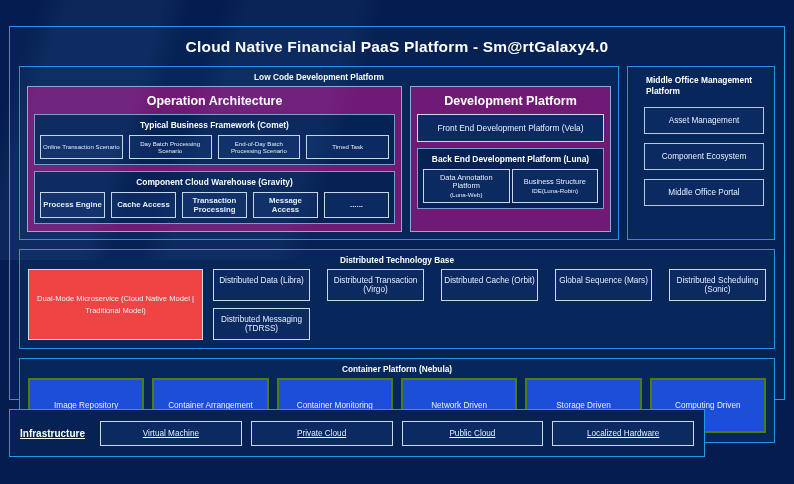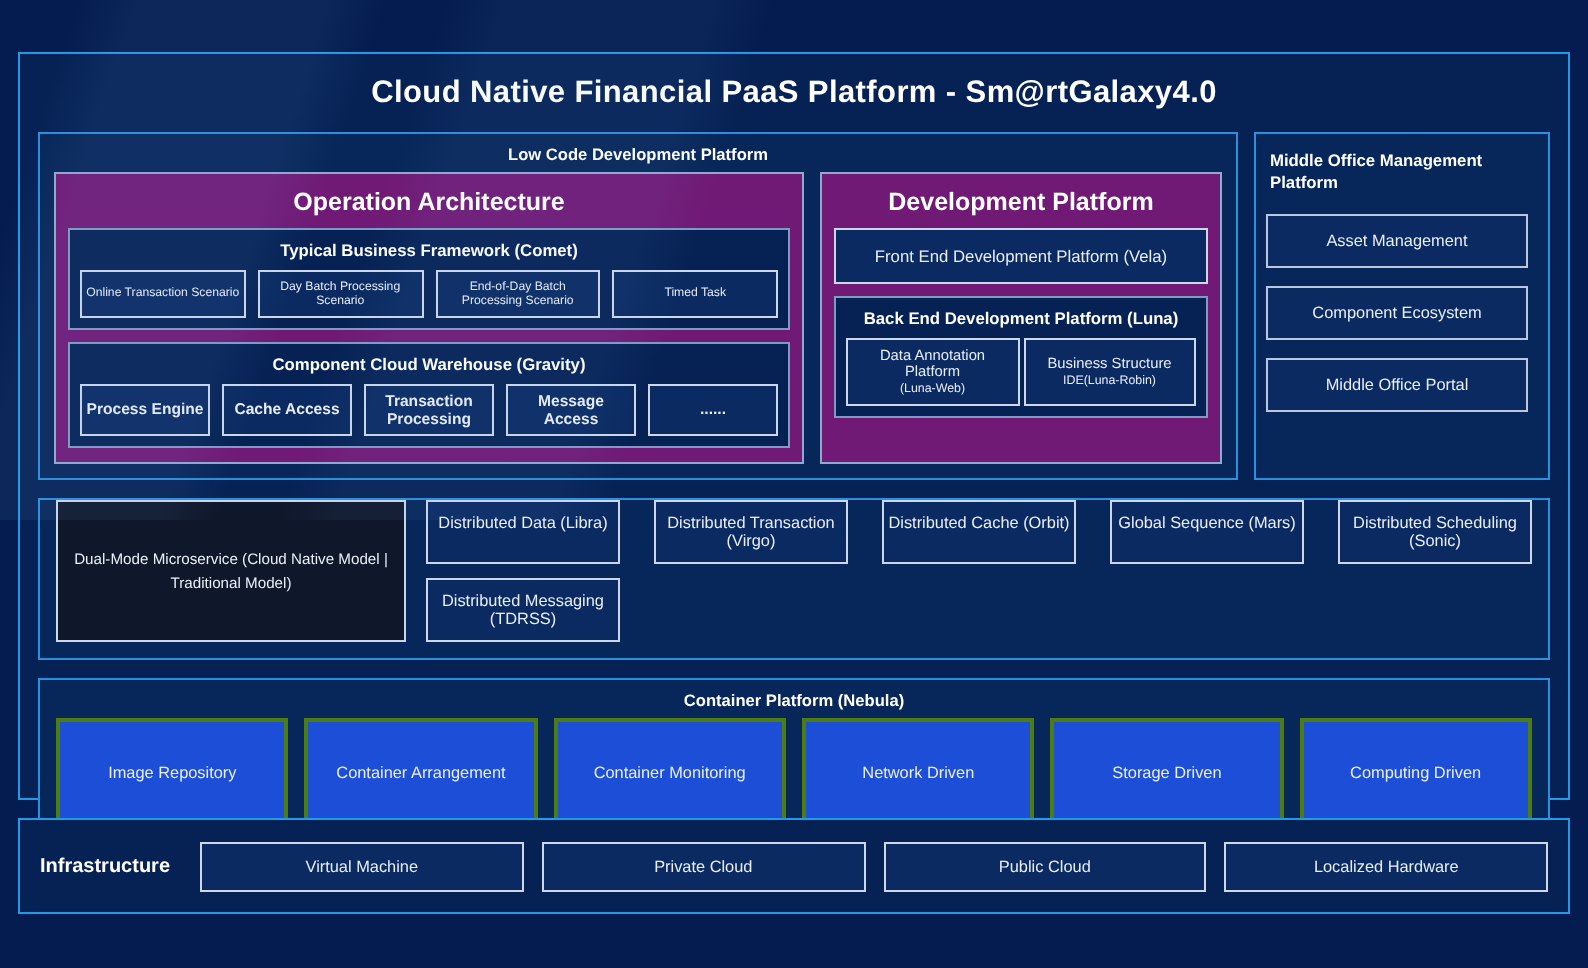--- a/index.html
+++ b/index.html
@@ -115,39 +115,39 @@
 
   .dev-stack > div{margin-bottom:6px;}
   .dev-stack > div:last-child{margin-bottom:0;}
   .backend-chips{display:flex;gap:2px;}
   .backend-chips .chip{flex:1 1 0;font-size:7.4px;min-height:34px;padding:2px;}
   .backend-chips .chip .tiny{font-size:6.2px;display:block;}
 
   
   .midoffice{
     flex:0 0 148px;
-    padding:0 10px 8px 5px;
+    padding:0 10px 8px 16px;
   }
   .midoffice .mo-title{
     text-align:left;font-size:8.4px;font-weight:bold;color:#ffffff;
     padding:8px 0 9px 2px;line-height:1.35;
   }
   .mo-item{
     border:1px solid #b9c8df;background:#0a2a61;box-sizing:border-box;
     text-align:center;font-size:8.2px;color:#e8eefa;
     padding:8px 2px;margin-bottom:9px;
   }
   .mo-item:last-child{margin-bottom:0;}
 
   
   .dtb{margin:9px 9px 0 9px;}
   .dtb-body{display:flex;gap:10px;padding:0 8px 8px 8px;}
   .dtb-left{
     flex:0 0 175px;
-    border:1px solid #ccd8ea;background:#0f172a;box-sizing:border-box;
+    border:1px solid #ccd8ea;background:#ef4444;box-sizing:border-box;
     display:flex;align-items:center;justify-content:center;text-align:center;
     font-size:7.6px;line-height:1.5;color:#e8eefa;padding:4px;
   }
   .dtb-grid{
     flex:1 1 auto;
     display:grid;grid-template-columns:repeat(5,1fr);
     gap:7px 17px;
   }
   .dtb-cell{
     border:1px solid #ccd8ea;background:#0a2a61;box-sizing:border-box;
@@ -158,23 +158,23 @@
   .cplat{margin:9px 9px 0 9px;}
   .cplat-row{display:flex;gap:8px;padding:0 8px 9px 8px;}
   .cplat-cell{
     flex:1 1 0;
     border:2px solid #4d7c0f;background:#1d4ed8;box-sizing:border-box;
     text-align:center;font-size:8.2px;color:#e8eefa;padding:21px 2px;
   }
 
   
   .infra{
-    position:absolute;left:9px;top:409px;width:776px;height:48px;
+    position:absolute;left:9px;top:409px;width:696px;height:48px;
     border:1px solid #1e9ae8;background:#062255;box-sizing:border-box;
-    display:flex;align-items:center;padding:0 10px;gap:9px;z-index:2;
+    display:flex;align-items:center;padding:0 10px;gap:9px;z-index:2;text-decoration:underline;
   }
   .infra-label{
     flex:0 0 auto;font-size:10px;font-weight:bold;color:#ffffff;
     padding-right:6px;
   }
   .infra-cell{
     flex:1 1 0;
     border:1px solid #ccd8ea;background:#0a2a61;box-sizing:border-box;
     text-align:center;font-size:8.2px;color:#e8eefa;padding:7px 2px;
   }
@@ -249,20 +249,21 @@
     <div class="panel midoffice">
       <div class="mo-title">Middle Office Management Platform</div>
       <div class="mo-item">Asset Management</div>
       <div class="mo-item">Component Ecosystem</div>
       <div class="mo-item">Middle Office Portal</div>
     </div>
 
   </div>
 
   <div class="panel dtb">
+    <div class="panel-title">Distributed Technology Base</div>
     <div class="dtb-body">
       <div class="dtb-left">Dual-Mode Microservice (Cloud Native Model | Traditional Model)</div>
       <div class="dtb-grid">
         <div class="dtb-cell">Distributed Data (Libra)</div>
         <div class="dtb-cell">Distributed Transaction (Virgo)</div>
         <div class="dtb-cell">Distributed Cache (Orbit)</div>
         <div class="dtb-cell">Global Sequence (Mars)</div>
         <div class="dtb-cell">Distributed Scheduling (Sonic)</div>
         <div class="dtb-cell">Distributed Messaging (TDRSS)</div>
       </div>

